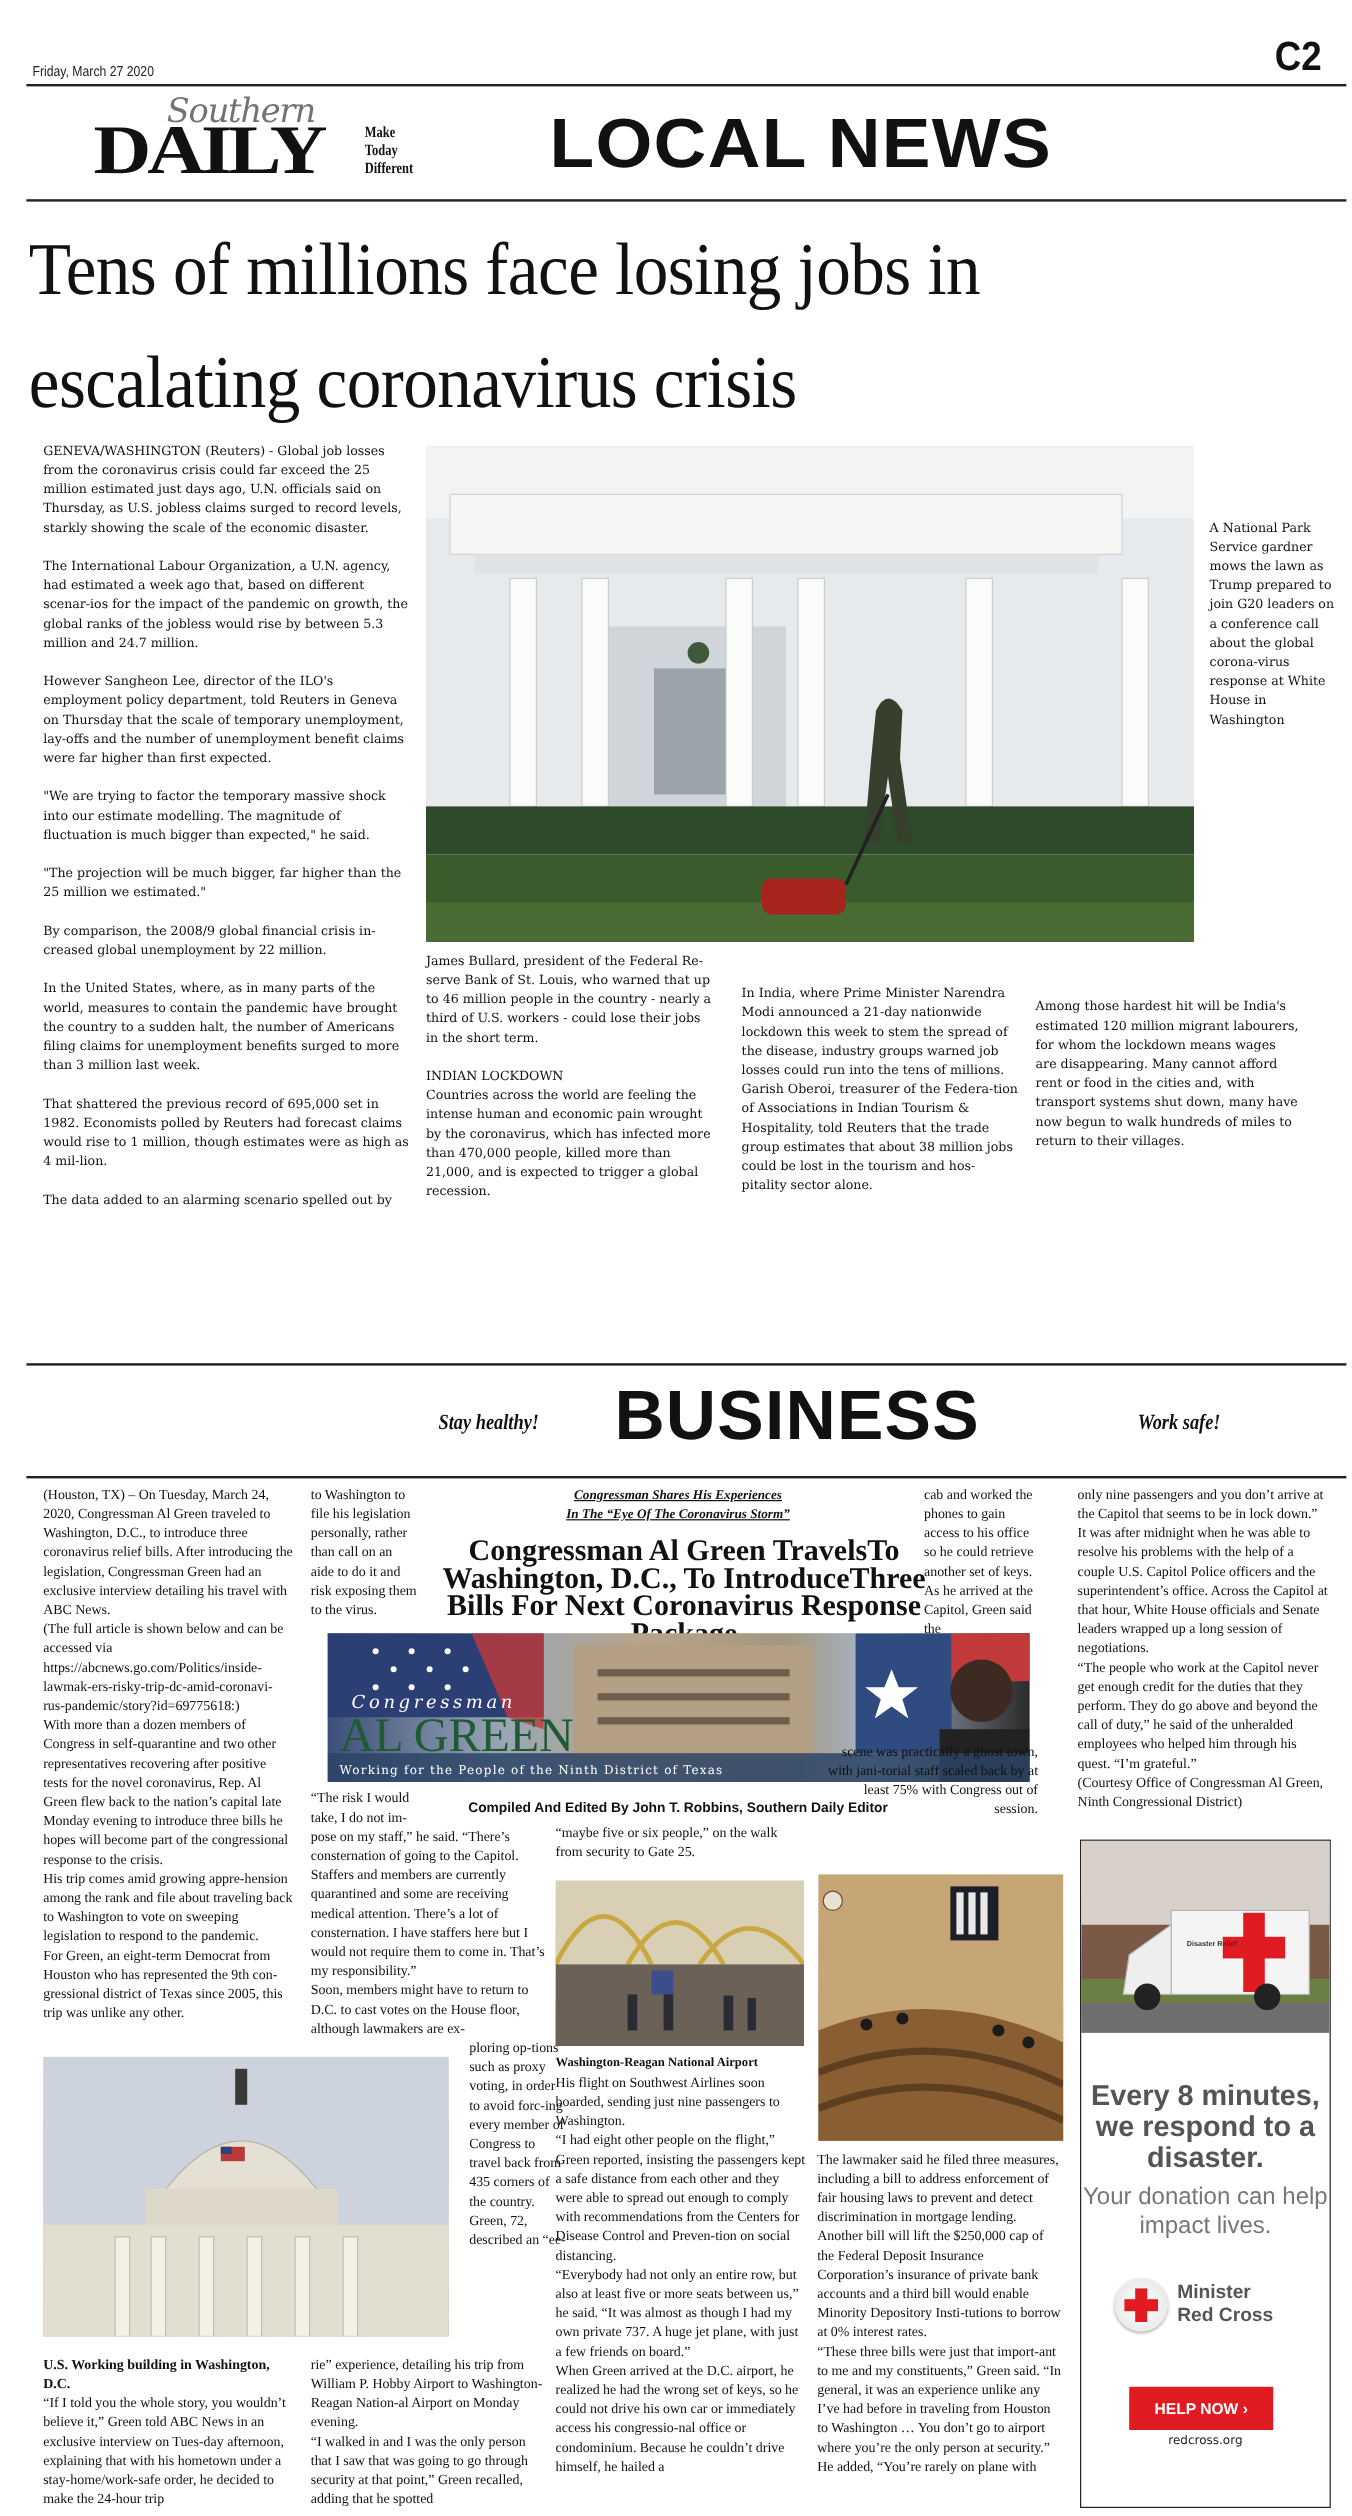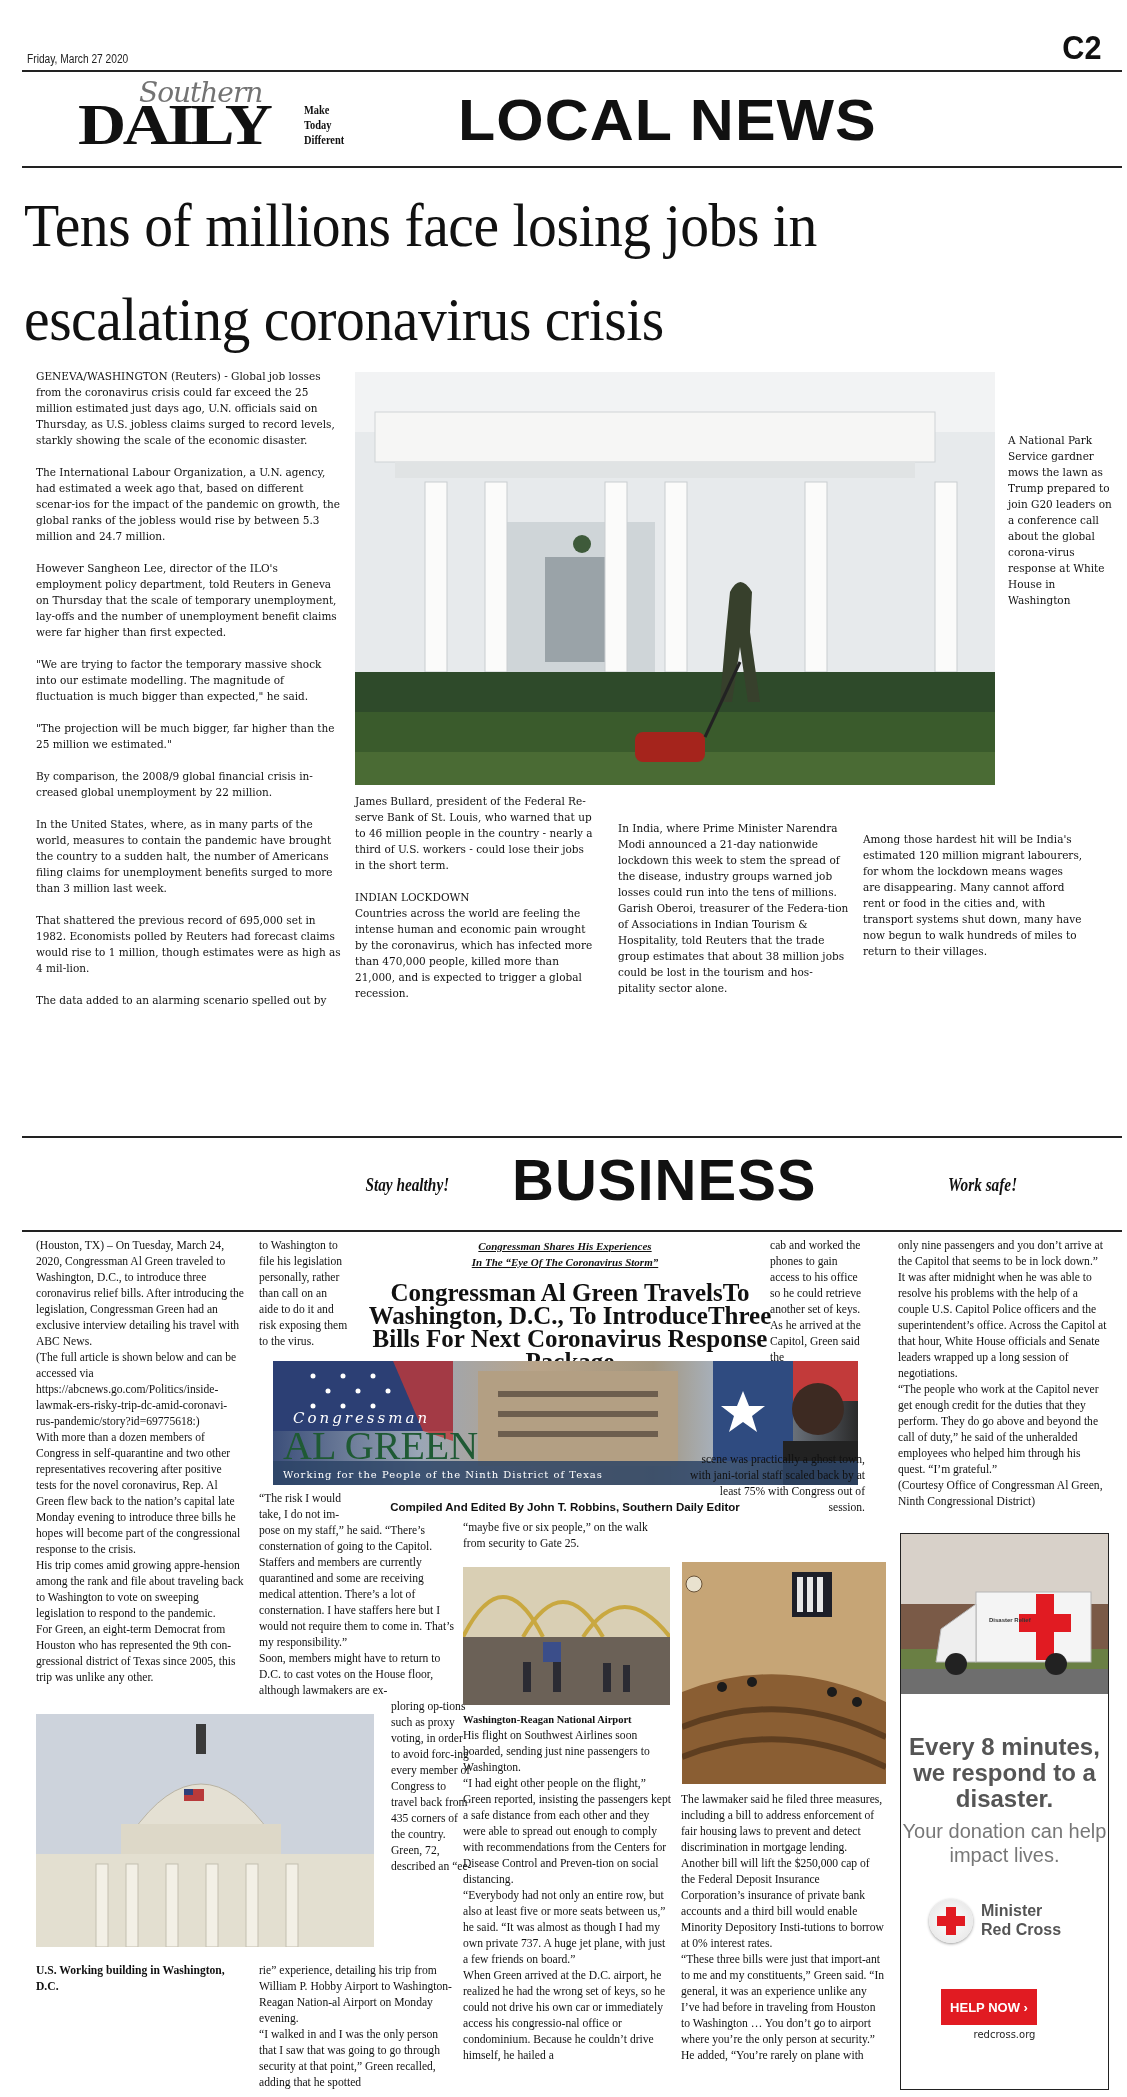--- a/index.html
+++ b/index.html
@@ -60,21 +60,21 @@
   .photo-airport { left: 463px; top: 1567px; width: 207px; height: 138px; overflow: hidden; background: linear-gradient(#e4d9bd,#cbb98a 40%,#8a7b63 70%,#4b4a4f); }
   .photo-chamber { left: 682px; top: 1562px; width: 204px; height: 222px; overflow: hidden; background: linear-gradient(#d2b48b,#b58d5c 40%,#7a5a38 70%,#4a3a28); }
 
   .ad { left: 900px; top: 1533px; width: 207px; height: 555px; border: 1.5px solid #222; background: #fff; overflow: hidden; }
   .ad-photo { position: absolute; left: 0; top: 0; width: 207px; height: 160px; background: linear-gradient(#d6cfc6 0%,#cfc6bb 45%,#6a7d4b 68%,#5d5d5d 80%,#8a8a8a 100%); }
   .ad-head { position: absolute; left: 0; top: 200px; width: 207px; text-align: center; font-family: "Liberation Sans", sans-serif; font-weight: 700; color: #555; font-size: 24px; line-height: 26px; }
   .ad-sub { position: absolute; left: 0; top: 285px; width: 207px; text-align: center; font-family: "Liberation Sans", sans-serif; color: #777; font-size: 20px; line-height: 24px; }
   .ad-logo { position: absolute; left: 28px; top: 365px; width: 160px; height: 50px; }
   .ad-logo-circle { position: absolute; left: 0; top: 0; width: 44px; height: 44px; border-radius: 50%; background: radial-gradient(#fff,#e2e2e2); box-shadow: 0 1px 3px #999; }
   .ad-logo-text { position: absolute; left: 52px; top: 2px; font-family: "Liberation Sans", sans-serif; font-weight: 700; color: #555; font-size: 16px; line-height: 19px; }
-  .ad-btn { position: absolute; left: 40px; top: 455px; width: 96px; height: 36px; background: #e11b22; color: #fff; font-family: "Liberation Sans", sans-serif; font-weight: 700; font-size: 13px; line-height: 36px; text-align: center; border: none; }
+  .ad-btn { position: absolute; left: 40px; top: 455px; width: 120px; height: 36px; background: #e11b22; color: #fff; font-family: "Liberation Sans", sans-serif; font-weight: 700; font-size: 13px; line-height: 36px; text-align: center; border: none; }
   .ad-url { position: absolute; left: 0; top: 495px; width: 207px; text-align: center; font-family: "DejaVu Sans", sans-serif; font-size: 10px; color: #222; }
 </style>
 </head>
 <body>
 
 <div class="abs date">Friday, March 27 2020</div>
 <div class="abs page-no">C2</div>
 <div class="rule" style="top:70px"></div>
 
 <div class="abs logo">
@@ -216,20 +216,21 @@
         <rect x="250" y="150" width="12" height="83"></rect>
     </g>
     <rect x="148" y="75" width="20" height="12" fill="#b83a3a"></rect>
     <rect x="148" y="75" width="9" height="6" fill="#2e3f7a"></rect>
   </svg>
 </div>
 <div class="bcol bcol-narrow">ploring op-tions such as proxy voting, in order to avoid forc-ing every member of Congress to travel back from 435 corners of the country. Green, 72, described an “ee-</div>
 
 <div class="bcol bcol-capcap">
   <p style="font-weight:700">U.S. Working building in Washington, D.C.</p>
+  <p>“If I told you the whole story, you wouldn’t believe it,” Green told ABC News in an exclusive interview on Tues-day afternoon, explaining that with his hometown under a stay-home/work-safe order, he decided to make the 24-hour trip</p>
 </div>
 <div class="bcol bcol-eerie" style="white-space:pre-line">rie” experience, detailing his trip from William P. Hobby Airport to Washington-Reagan Nation-al Airport on Monday evening.
 “I walked in and I was the only person that I saw that was going to go through security at that point,” Green recalled, adding that he spotted</div>
 
 <div class="bcol bcol-maybe">“maybe five or six people,” on the walk from security to Gate 25.</div>
 <div class="abs photo-airport">
   <svg width="207" height="138" viewBox="0 0 207 138">
     <rect width="207" height="138" fill="#d9cfb4"></rect>
     <g fill="none" stroke="#c9a840" stroke-width="4">
       <path d="M0 70 Q40 -10 80 70"></path>

